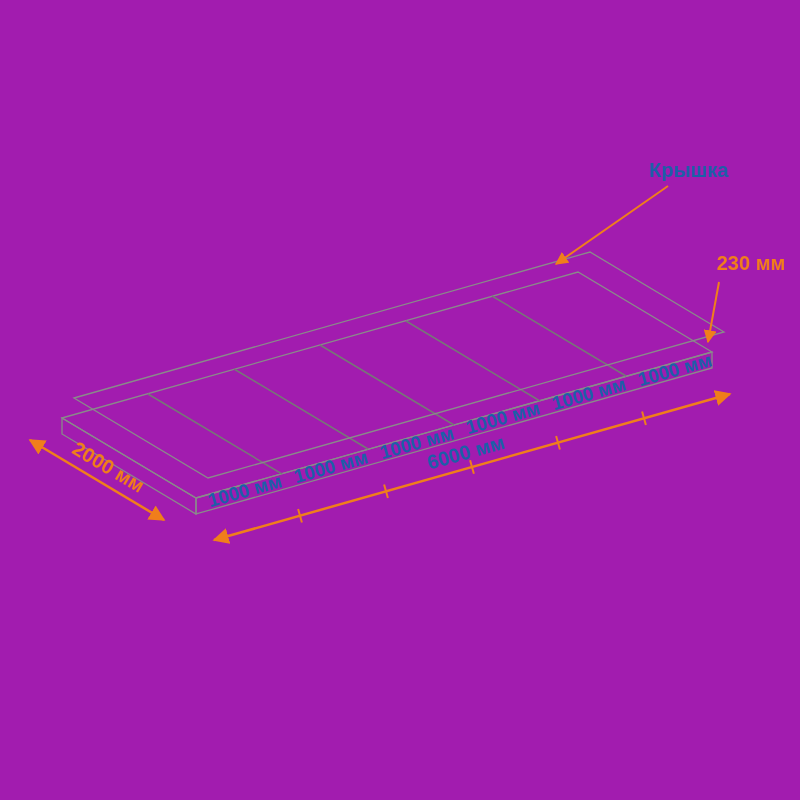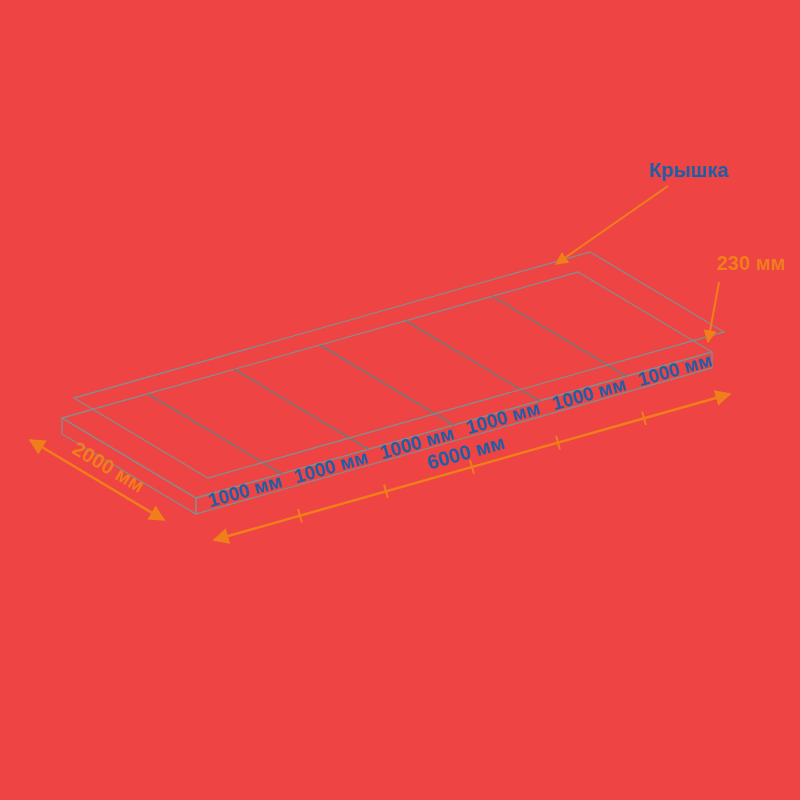--- a/index.html
+++ b/index.html
@@ -1,16 +1,16 @@
 <!DOCTYPE html>
 <html><head>
 <meta charset="utf-8">
 <style>
   html,body{margin:0;padding:0;background:#ffffff;}
-  .stage{position:relative;width:800px;height:800px;background:#ef4444;overflow:hidden;}
+  .stage{position:relative;width:800px;height:800px;background:#a21caf;overflow:hidden;}
   svg{display:block;}
   text{font-family:"Liberation Sans","DejaVu Sans",sans-serif;font-weight:bold;}
   .t-blue{fill:#1c5fa8;font-size:20px;}
   .t-blue-s{fill:#1c5fa8;font-size:19px;}
   .t-orange{fill:#f07e1b;font-size:20px;}
   .dim{stroke:#f07e1b;stroke-width:2.5;fill:none;}
   .dim-thin{stroke:#f07e1b;stroke-width:2;fill:none;}
   .edge{stroke:#8a8a8a;stroke-width:1.3;fill:none;}
   .divider{stroke:#777777;stroke-width:1.5;}
 </style>

